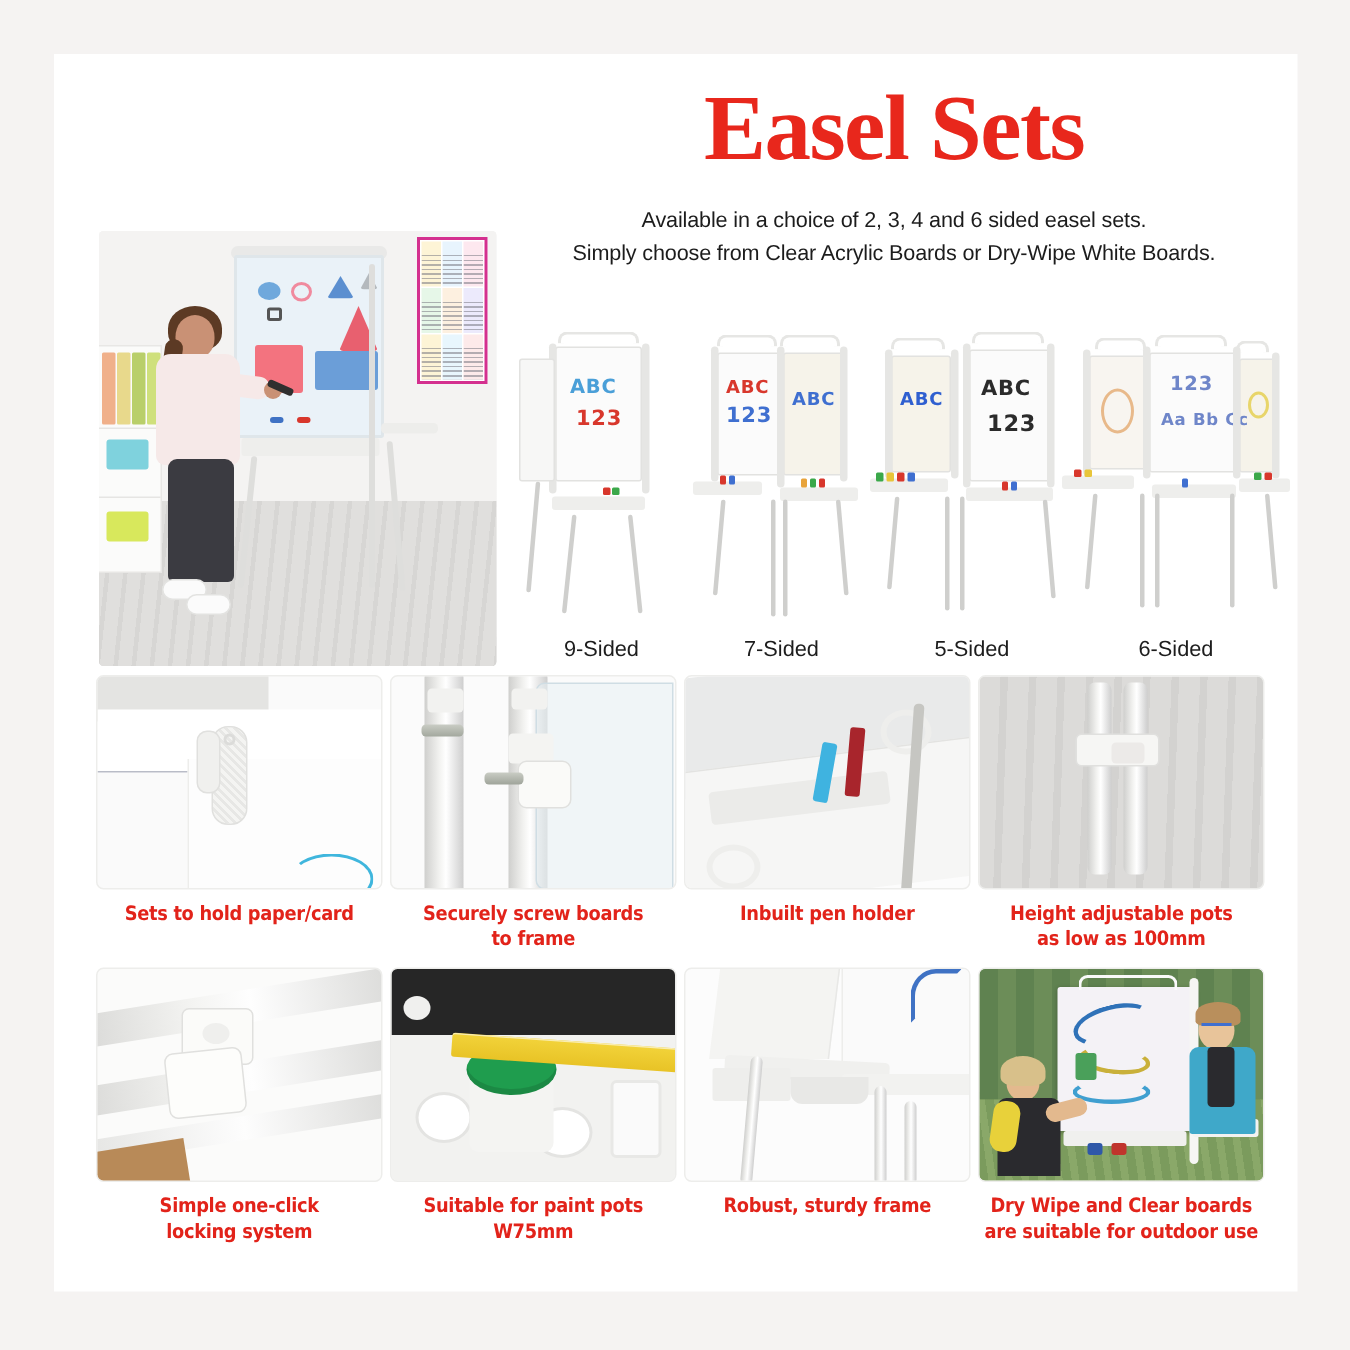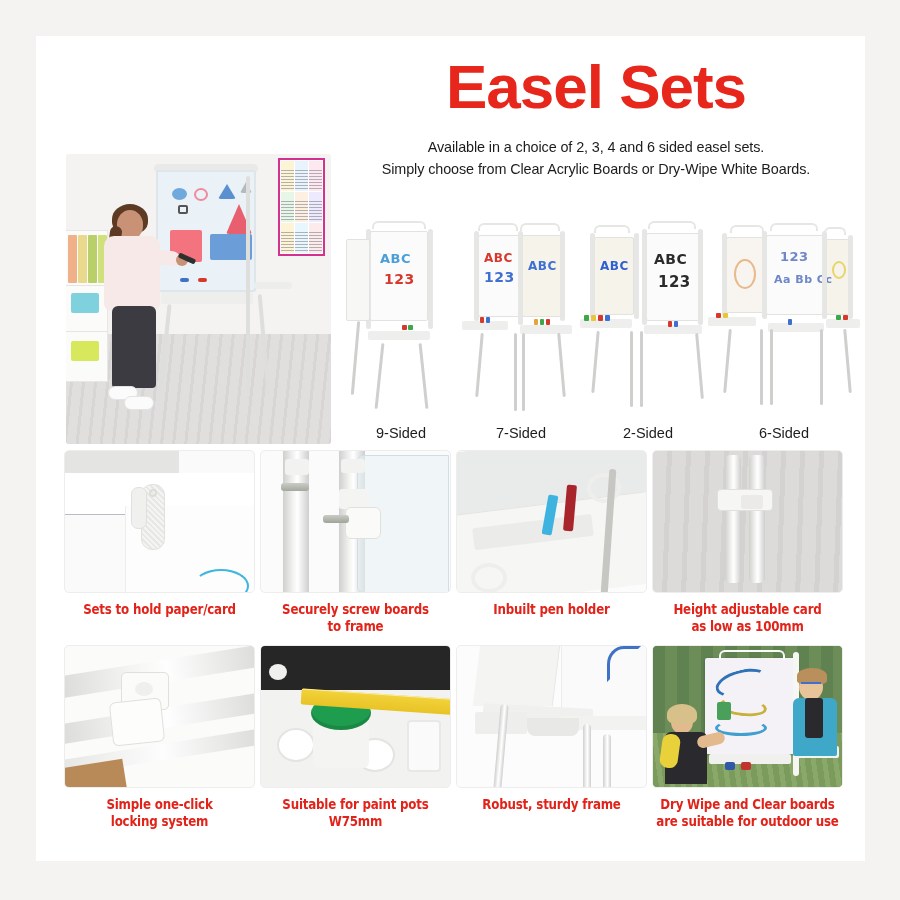--- a/index.html
+++ b/index.html
@@ -17,21 +17,21 @@
   #card {
     position: absolute;
     left: 36px; top: 36px;
     width: 829px; height: 825px;
     background: #ffffff;
   }
 
   
   #header { position: absolute; left: 300px; top: 18px; width: 520px; text-align: center; }
   #title {
-    font-family: Liberation Sans, sans-serif;
+    font-family: Liberation Serif, serif;
     font-weight: bold;
     font-size: 62px;
     letter-spacing: -1px;
     color: #e8271c;
     line-height: 1.05;
   }
   #subtitle {
     margin-top: 18px;
     font-size: 14.4px;
     color: #1c1c1c;
@@ -263,21 +263,21 @@
       <div class="pen" style="left:0px; top:94px; width:5px; height:6px; background:#3ba84a;"></div>
       <div class="pen" style="left:7px; top:94px; width:5px; height:6px; background:#e8c53a;"></div>
       <div class="pen" style="left:14px; top:94px; width:5px; height:6px; background:#d8372c;"></div>
       <div class="pen" style="left:21px; top:94px; width:5px; height:6px; background:#3f6fd0;"></div>
       <div class="pen" style="left:84px; top:100px; width:4px; height:6px; background:#d8372c;"></div>
       <div class="pen" style="left:90px; top:100px; width:4px; height:6px; background:#3f6fd0;"></div>
       <div class="ez-leg" style="left:10px; top:110px; height:62px; transform:rotate(5deg);"></div>
       <div class="ez-leg" style="left:46px; top:110px; height:76px;"></div>
       <div class="ez-leg" style="left:56px; top:110px; height:76px;"></div>
       <div class="ez-leg" style="left:114px; top:112px; height:66px; transform:rotate(-5deg);"></div>
-      <div class="variant-label">2-Sided</div>
+      <div class="variant-label">5-Sided</div>
     </div>
 
     <div class="variant" style="left:676px; width:144px; height:230px;">
       <div class="ez-handle" style="left:18px; top:4px; width:34px;"></div>
       <div class="ez-handle" style="left:58px; top:2px; width:48px;"></div>
       <div class="ez-handle" style="left:112px; top:6px; width:22px;"></div>
       <div class="ez-board" style="left:14px; top:16px; width:38px; height:76px; background:#f8f5f0;"></div>
       <div class="ez-board" style="left:54px; top:14px; width:58px; height:80px;"></div>
       <div class="ez-board cream" style="left:114px; top:18px; width:24px; height:76px;"></div>
       <div class="doodle" style="position:absolute; left:22px; top:38px; width:22px; height:30px; border:2px solid #e8b98a; border-radius:50%;"></div>
@@ -348,21 +348,21 @@
 to frame</div>
     </div>
 
     <div class="feature" style="left:616px; top:414px;">
       <div class="feature-img" style="background:repeating-linear-gradient(92deg,#dcdbd9 0px,#dcdbd9 14px,#d3d2d0 14px,#d3d2d0 19px);">
         <div class="tube-v" style="left:72px; top:4px; width:16px; height:128px;"></div>
         <div class="tube-v" style="left:96px; top:4px; width:16px; height:128px;"></div>
         <div class="clip-body" style="left:64px; top:38px; width:56px; height:22px; border-radius:4px; background:#f6f6f4;"></div>
         <div class="p-abs" style="left:88px; top:44px; width:22px; height:14px; background:#eceae8; border-radius:3px;"></div>
       </div>
-      <div class="feature-cap">Height adjustable card
+      <div class="feature-cap">Height adjustable pots
 as low as 100mm</div>
     </div>
 
     <div class="feature" style="left:28px; top:609px;">
       <div class="feature-img" style="background:#fbfbfa;">
         <div class="tube" style="left:-12px; top:14px; width:220px; height:22px; transform:rotate(-9deg);"></div>
         <div class="tube" style="left:-12px; top:62px; width:220px; height:20px; transform:rotate(-9deg);"></div>
         <div class="tube" style="left:-12px; top:98px; width:220px; height:16px; transform:rotate(-9deg); background:linear-gradient(90deg,#e4e4e2,#fdfdfd 50%,#d8d8d6);"></div>
         <div class="p-abs" style="left:-10px; top:118px; width:70px; height:30px; background:#b88a58; transform:rotate(-9deg);"></div>
         <div class="clip-body" style="left:56px; top:26px; width:48px; height:38px; border-radius:5px; background:#fbfbf9;"></div>

